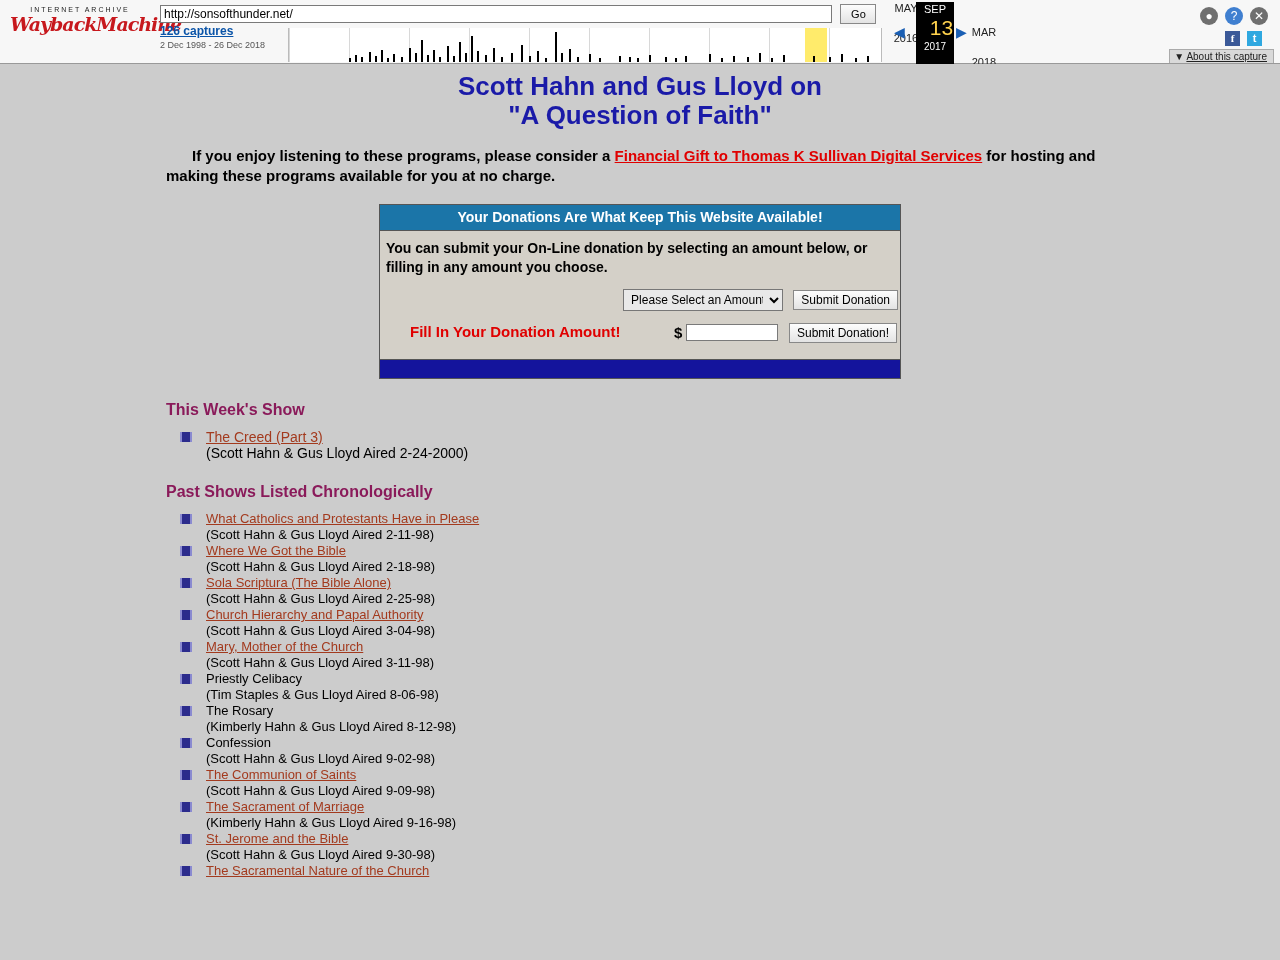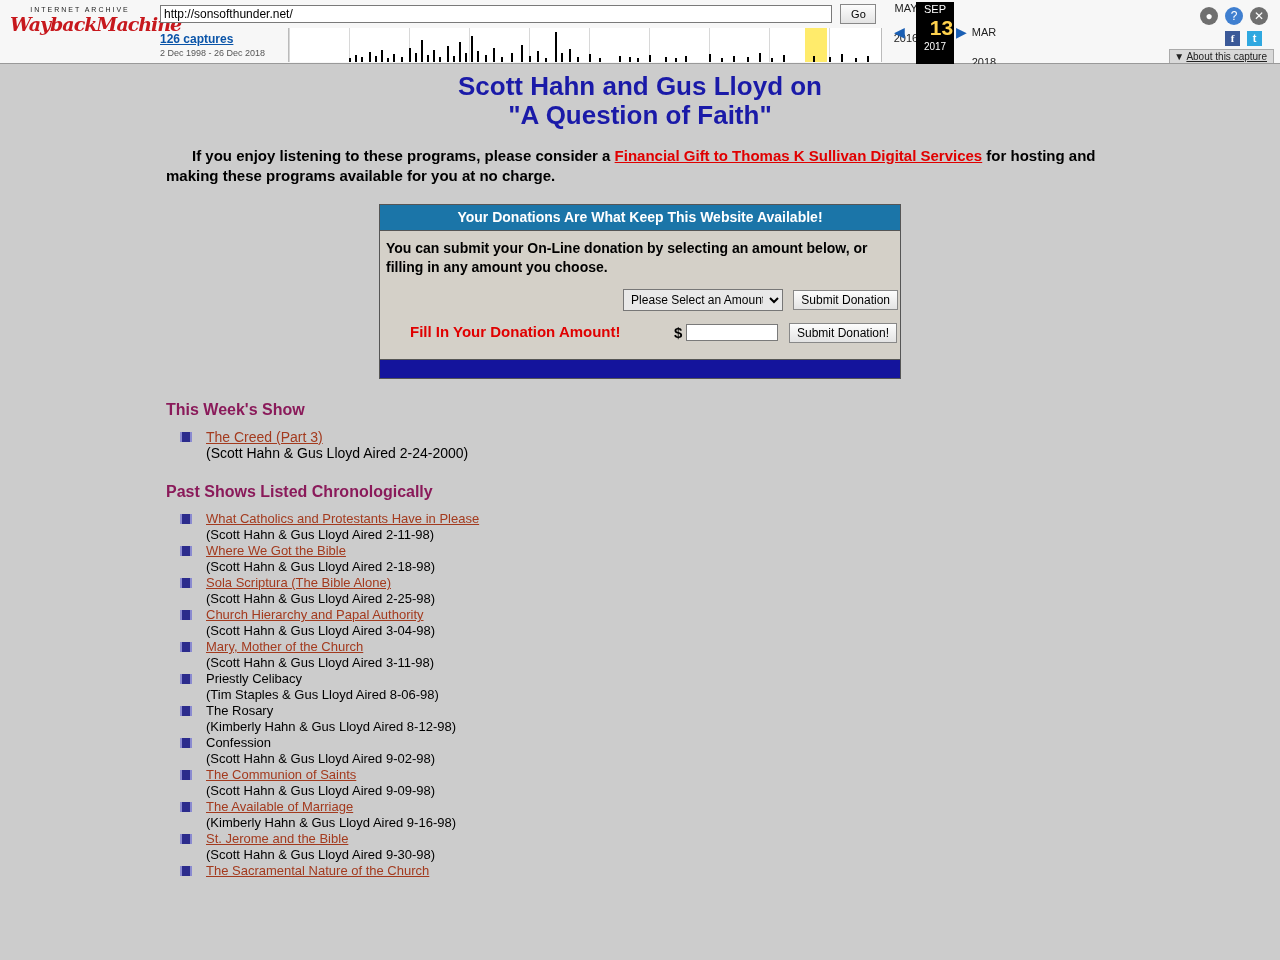--- a/index.html
+++ b/index.html
@@ -68,21 +68,21 @@
     font-size: 11px;
     margin-left: 4px;
     vertical-align: middle;
     border: 1px solid #888;
     background: linear-gradient(#fdfdfd, #e3e3e3);
     cursor: pointer;
   }
   .wb-captures {
     position: absolute;
     left: 160px;
-    top: 32px;
+    top: 24px;
     font-size: 12px;
   }
   .wb-captures a {
     color: #0a54a8;
     text-decoration: underline;
     font-weight: bold;
   }
   .wb-captures .range {
     color: #555;
     font-size: 9px;
@@ -161,21 +161,21 @@
     left: 32px;
     top: 0;
     width: 38px;
     height: 74px;
     background: #000;
     color: #fff;
     text-align: center;
     box-sizing: border-box;
   }
   .wb-cur .m { font-size: 11px; color: #fff; line-height: 14px; }
-  .wb-cur .d { font-size: 21px; font-weight: bold; color: #ffd24d; line-height: 24px; padding-left: 13px; }
+  .wb-cur .d { font-size: 21px; font-weight: normal; color: #ffd24d; line-height: 24px; padding-left: 13px; }
   .wb-cur .y { font-size: 10px; color: #fff; line-height: 13px; }
 
   .wb-icons {
     position: absolute;
     right: 10px;
     top: 5px;
     width: 80px;
     height: 50px;
   }
   .wb-icons .circ {
@@ -616,21 +616,21 @@
     </div>
 
     <div class="show-item">
       <span class="bullet"></span>
       <a href="#" class="name">The Communion of Saints</a>
       <span class="sub">(Scott Hahn &amp; Gus Lloyd Aired 9-09-98)</span>
     </div>
 
     <div class="show-item">
       <span class="bullet"></span>
-      <a href="#" class="name">The Available of Marriage</a>
+      <a href="#" class="name">The Sacrament of Marriage</a>
       <span class="sub">(Kimberly Hahn &amp; Gus Lloyd Aired 9-16-98)</span>
     </div>
 
     <div class="show-item">
       <span class="bullet"></span>
       <a href="#" class="name">St. Jerome and the Bible</a>
       <span class="sub">(Scott Hahn &amp; Gus Lloyd Aired 9-30-98)</span>
     </div>
 
     <div class="show-item">

